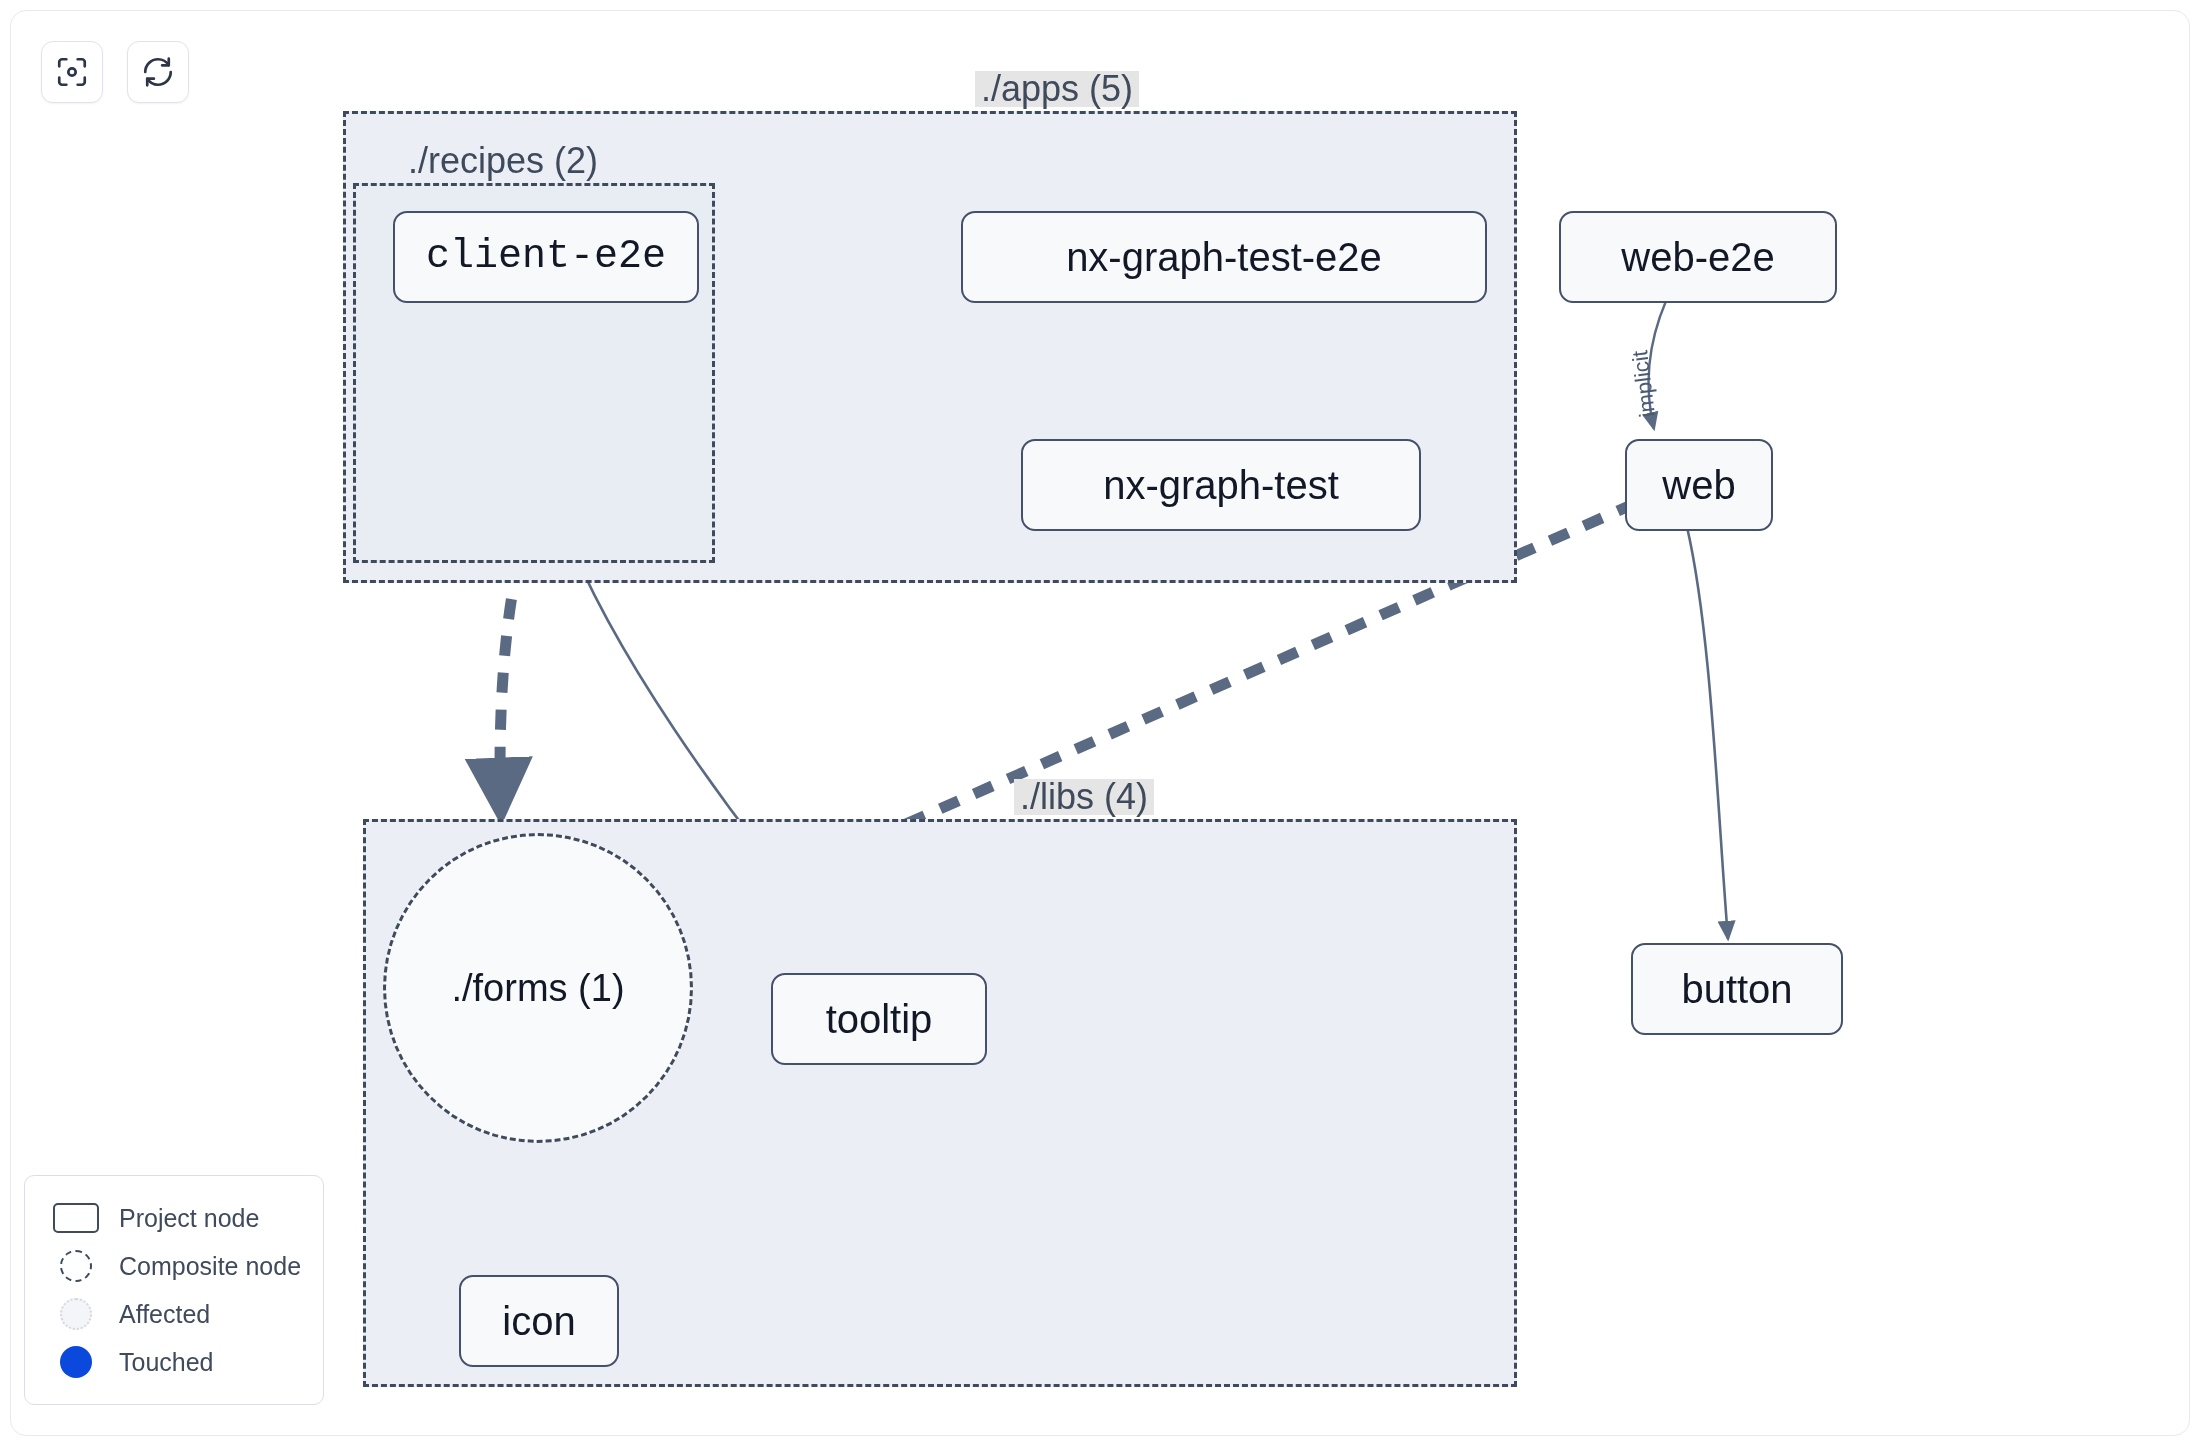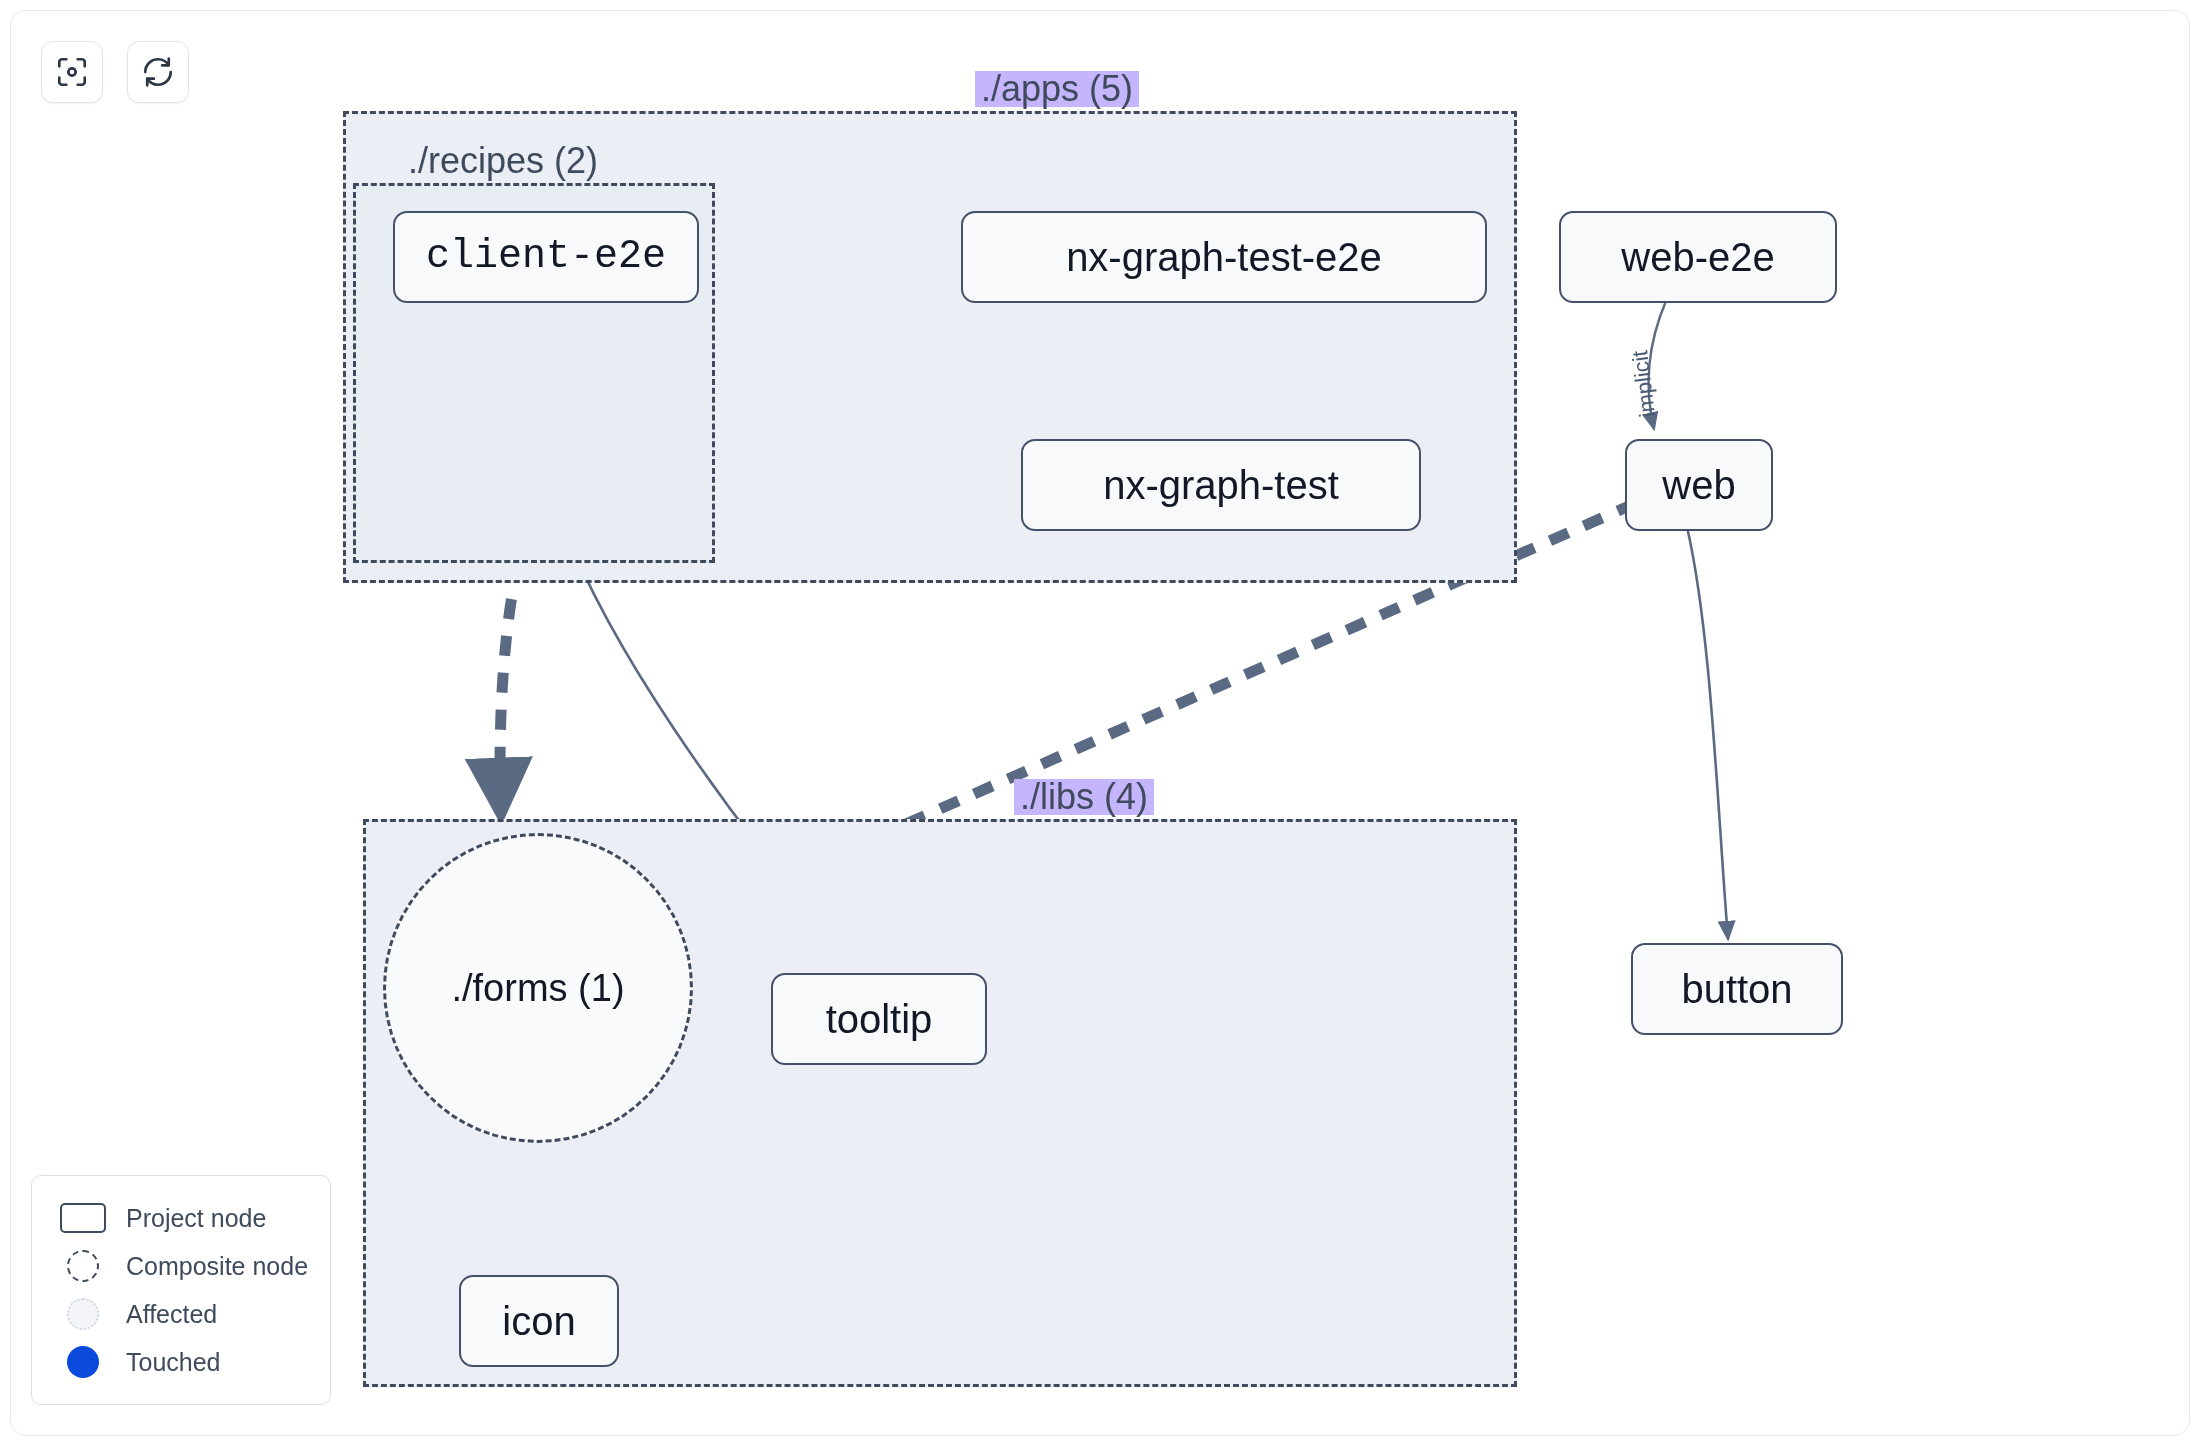--- a/index.html
+++ b/index.html
@@ -76,21 +76,21 @@
   .group-box.inner {
     background: #e8edf4;
     z-index: 6;
   }
   .group-label {
     position: absolute;
     color: #3f4a5c;
     font-size: 36px;
     line-height: 1;
     white-space: nowrap;
-    background: #c4b5fd;
+    background: #e5e5e5;
     padding: 0 6px;
     z-index: 9;
   }
   .group-label.on-fill { background: transparent; }
 
   
   .node {
     position: absolute;
     background: #f7f9fb;
     border: 2px solid #45516a;
@@ -108,21 +108,21 @@
   .node.composite {
     border-radius: 50%;
     border: 3px dashed #3f4a5c;
     background: #f8fafc;
     font-size: 38px;
   }
 
   
   .legend {
     position: absolute;
-    left: 20px;
+    left: 13px;
     bottom: 30px;
     width: 300px;
     background: #ffffff;
     border: 1px solid #d9dfe8;
     border-radius: 10px;
     padding: 18px 20px;
     z-index: 50;
     margin-top: 28px;
   }
   .legend-row {

